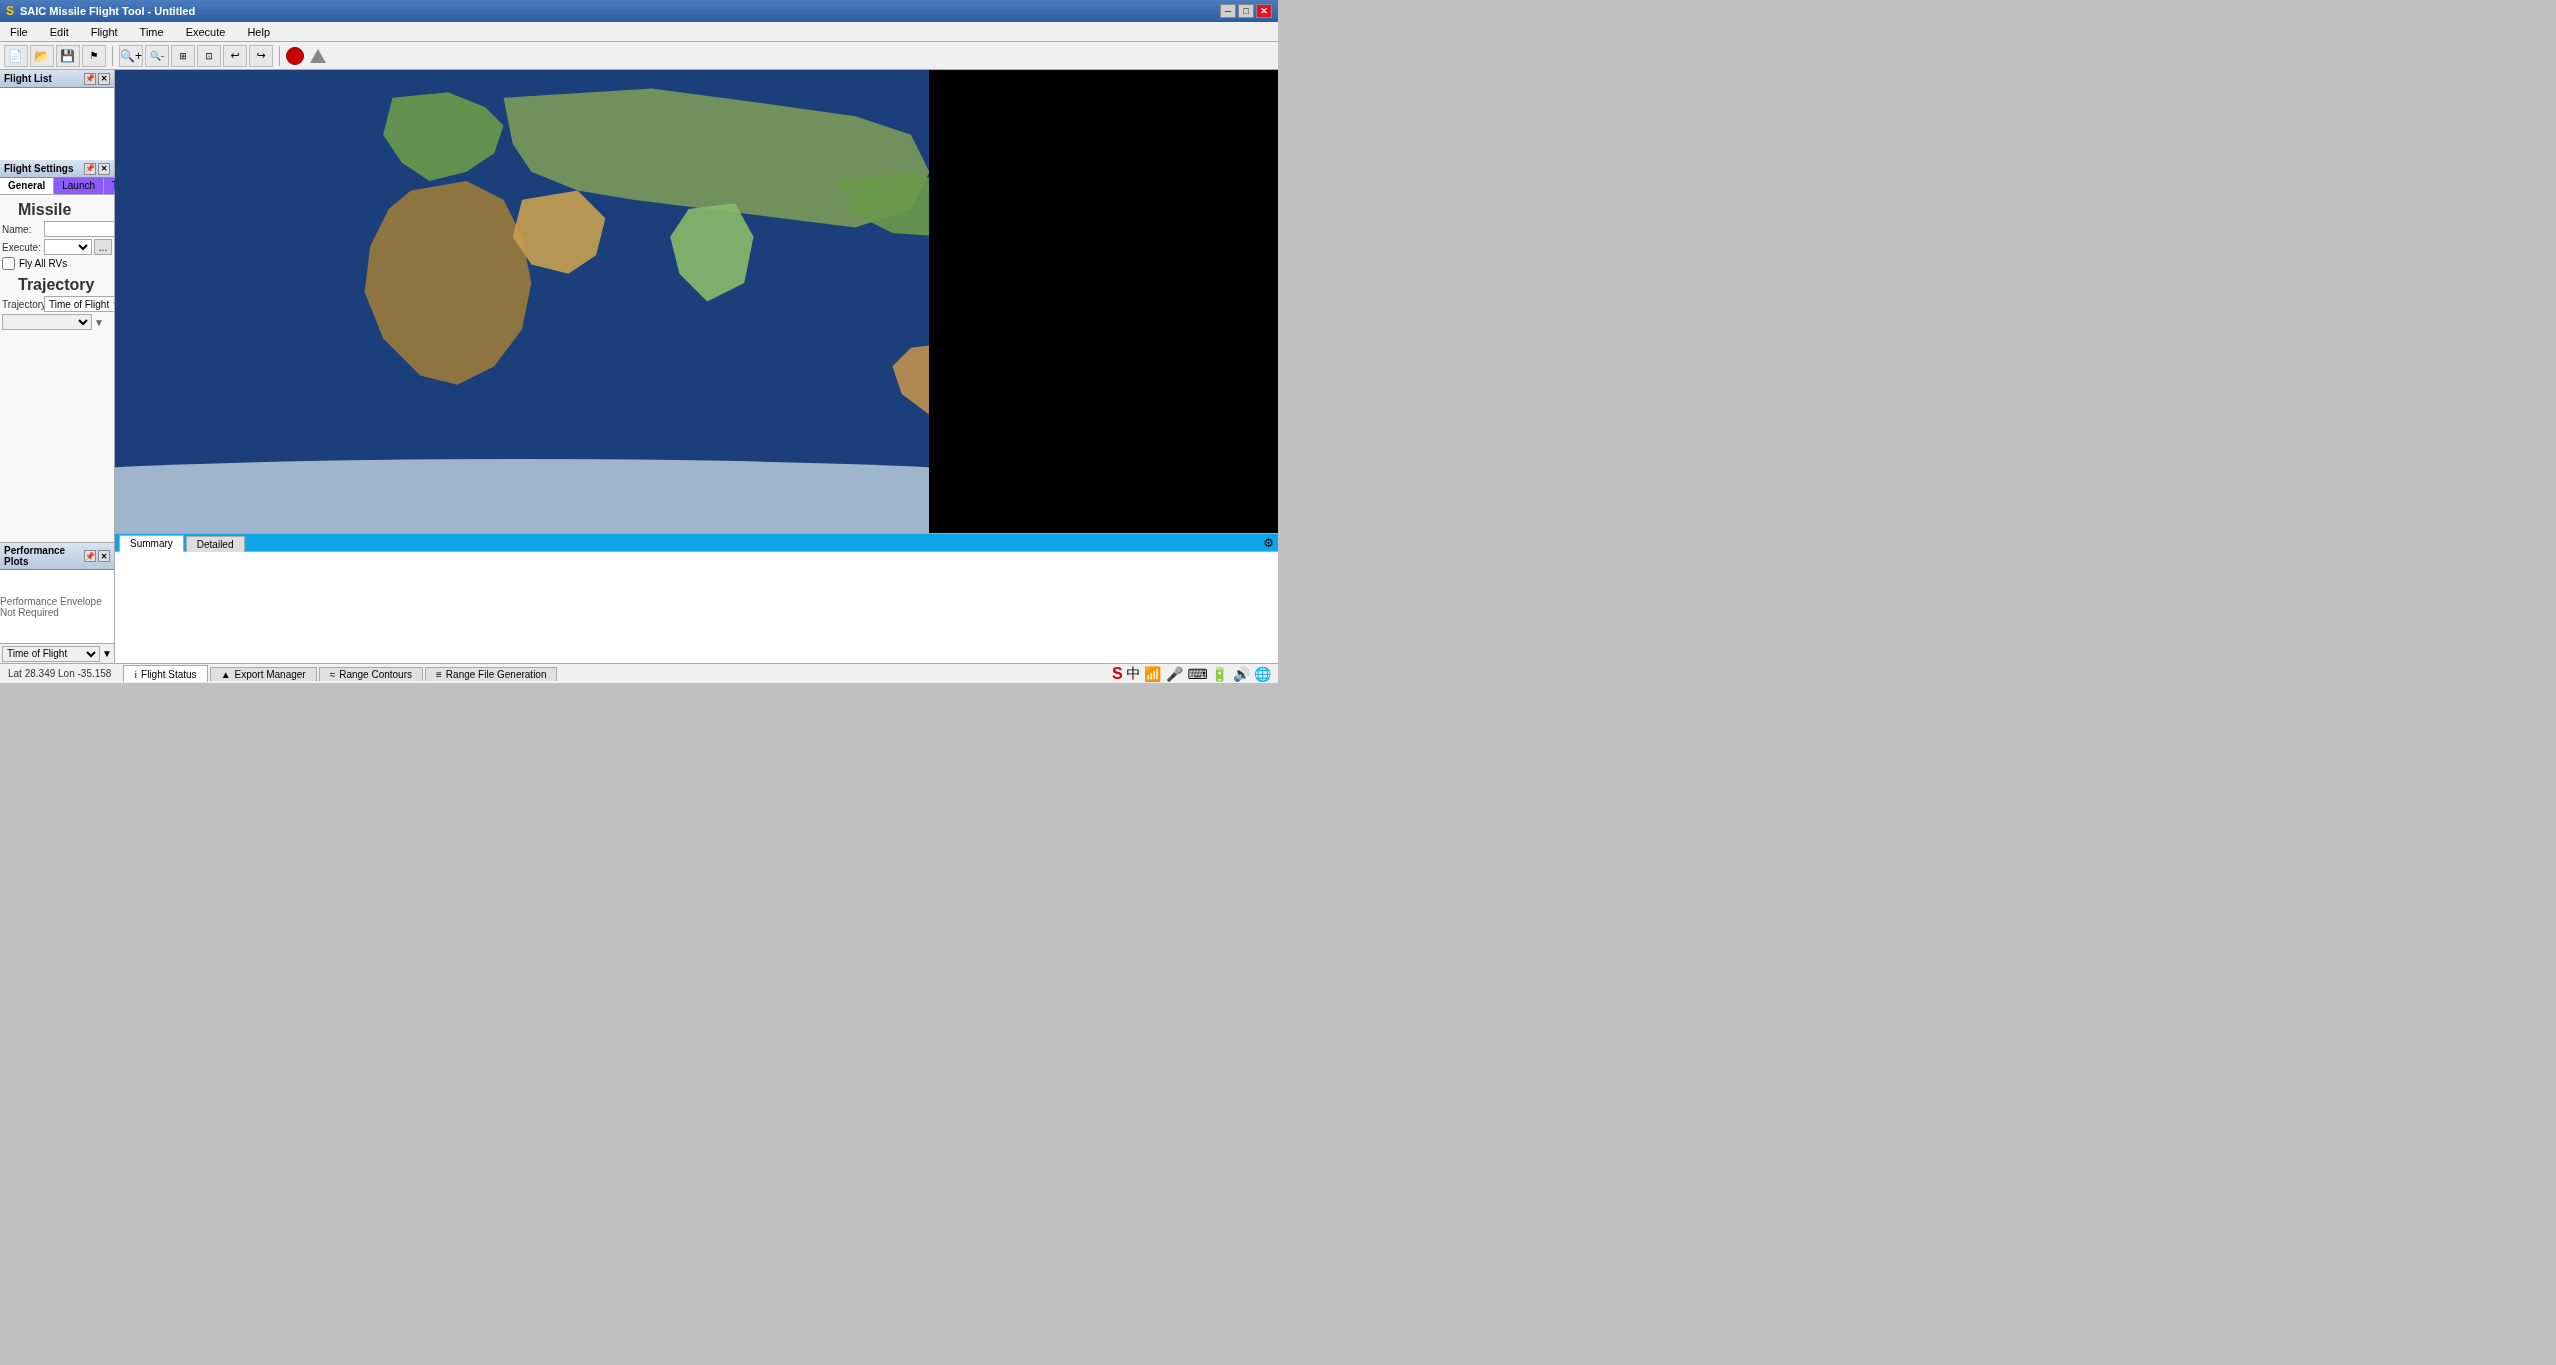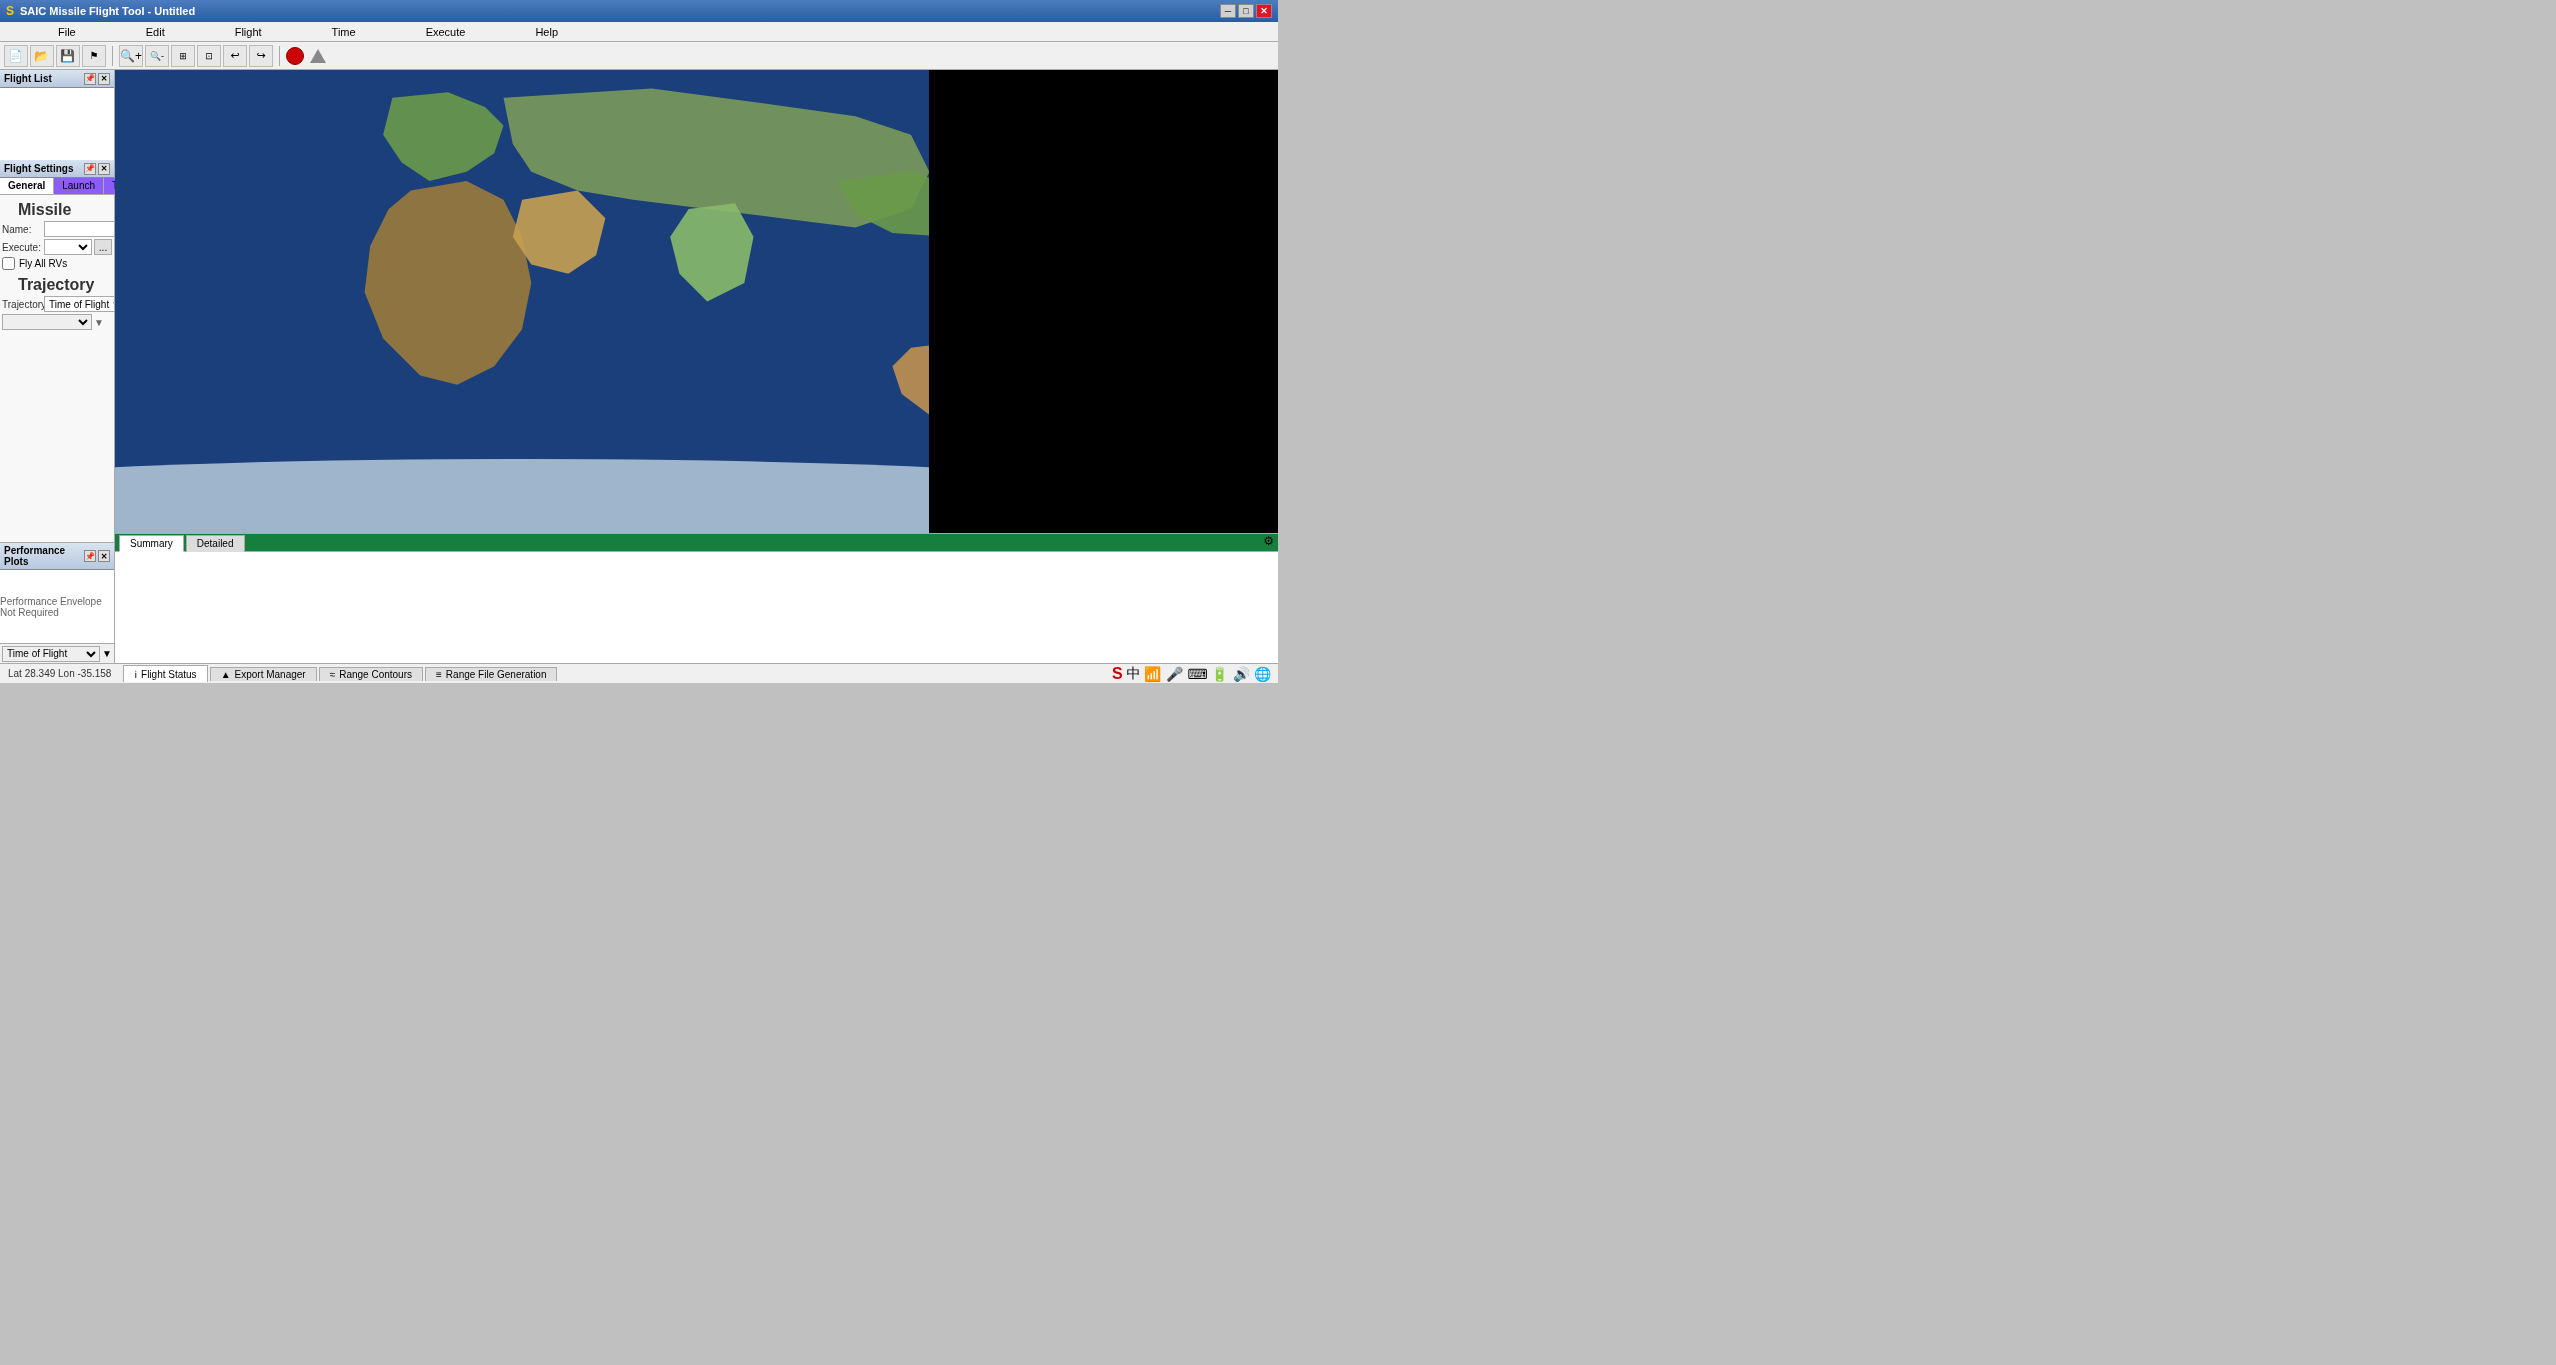--- a/index.html
+++ b/index.html
@@ -44,21 +44,20 @@
       height: 20px;
       display: flex;
       align-items: center;
       padding: 0 4px;
       gap: 10px;
       font-size: 11px;
     }
     .menu-item {
       padding: 1px 6px;
       cursor: pointer;
-      margin-left: 48px;
     }
 
     
     #toolbar {
       background: #f0f0f0;
       border-bottom: 1px solid #aaa;
       height: 28px;
       display: flex;
       align-items: center;
       padding: 2px 4px;
@@ -289,22 +288,23 @@
     #results-area {
       height: 130px;
       background: white;
       border-top: 1px solid #aaa;
       display: flex;
       flex-direction: column;
     }
 
     #results-tabs {
       display: flex;
-      background: #15803d;
+      background: #0ea5e9;
       border-bottom: 1px solid #aaa;
+      align-items: center;
       padding: 0 4px;
       gap: 2px;
     }
     .result-tab {
       padding: 2px 10px;
       font-size: 10px;
       cursor: pointer;
       background: #ddd;
       border: 1px solid #aaa;
       border-bottom: none;

